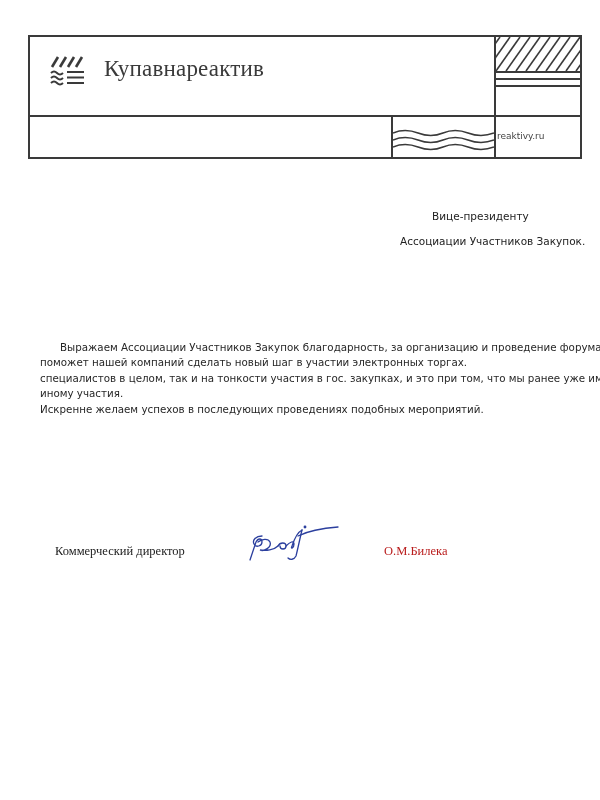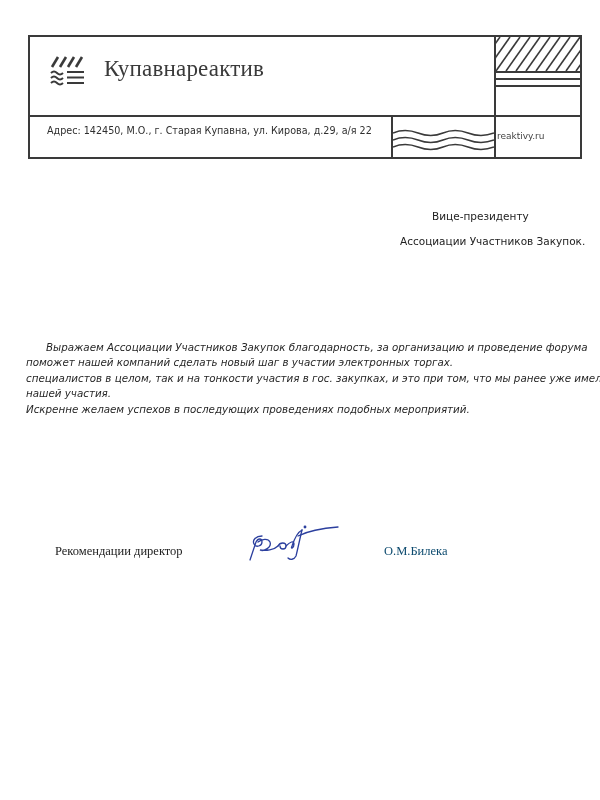--- a/index.html
+++ b/index.html
@@ -5,25 +5,25 @@
   html, body { margin:0; padding:0; background:#ffffff; }
   body { width:600px; height:800px; position:relative; overflow:hidden; font-family:"DejaVu Sans", sans-serif; color:#2a2a2a; }
   .abs { position:absolute; }
   .frame { left:28px; top:35px; width:554px; height:124px; border:2px solid #3a3a3a; box-sizing:border-box; }
   .hline { height:2px; background:#3a3a3a; }
   .vline { width:2px; background:#3a3a3a; }
   .company-name { left:104px; top:56px; font-size:23px; color:#3a3a3a; letter-spacing:0.2px; white-space:nowrap;font-family:Liberation Serif, serif; }
   .contact { left:47px; top:124px; font-size:9.6px; line-height:13px; color:#2e2e2e; white-space:nowrap; }
   .site { left:497px; top:131px; width:85px; font-size:9px; color:#444; }
   .addressee { font-size:10.5px; color:#222; white-space:nowrap; }
-  .body-text { left:26px; top:340px; width:540px; font-size:10.3px; line-height:15.4px; color:#262626;font-style:italic; }
+  .body-text { left:40px; top:340px; width:540px; font-size:10.3px; line-height:15.4px; color:#262626; }
   .body-text p { margin:0; white-space:nowrap; }
   .indent { padding-left:20px; }
   .sig-role { left:55px; top:544px; font-family:"Liberation Serif", serif; font-size:12.5px; color:#222; white-space:nowrap; }
-  .sig-name { left:384px; top:544px; font-family:"Liberation Serif", serif; font-size:12.5px; color:#0c4a6e; white-space:nowrap;text-align:right; }
+  .sig-name { left:384px; top:544px; font-family:"Liberation Serif", serif; font-size:12.5px; color:#b91c1c; white-space:nowrap;text-align:right; }
   .signature { left:248px; top:522px; }
 </style>
 </head>
 <body>
 
 <div class="abs frame"></div>
 
 <div class="abs hline" style="left:28px; top:115px; width:554px;"></div>
 
 <div class="abs vline" style="left:494px; top:35px; height:124px;"></div>
@@ -76,36 +76,35 @@
   </g>
   <g stroke="#3a3a3a" stroke-width="2">
     <line x1="17" y1="16" x2="34" y2="16"></line>
     <line x1="17" y1="21.5" x2="34" y2="21.5"></line>
     <line x1="17" y1="27" x2="34" y2="27"></line>
   </g>
 </svg>
 <div class="abs company-name">Купавнареактив</div>
 
 <div class="abs contact">
-  <div>Адрес: 142450, М.О., г. Старая Купавна, ул. Кирова, д.29, а/я 22</div>
 </div>
 <div class="abs site">reaktivy.ru</div>
 
 <div class="abs addressee" style="left:432px; top:210px;">Вице-президенту</div>
 <div class="abs addressee" style="left:400px; top:235px;">Ассоциации Участников Закупок.</div>
 
 <div class="abs body-text">
   <p class="indent">Выражаем Ассоциации Участников Закупок благодарность, за организацию и проведение форума</p>
   <p>поможет нашей компаний сделать новый шаг в участии электронных торгах.</p>
   <p>специалистов в целом, так и на тонкости участия в гос. закупках, и это при том, что мы ранее уже имели</p>
-  <p>нашей участия.</p>
+  <p>иному участия.</p>
   <p>Искренне желаем успехов в последующих проведениях подобных мероприятий.</p>
 </div>
 
-<div class="abs sig-role">Рекомендации директор</div>
+<div class="abs sig-role">Коммерческий директор</div>
 <svg class="abs signature" width="92" height="44" viewBox="0 0 92 44">
   <g fill="none" stroke="#2b3f9e" stroke-width="1.3" stroke-linecap="round">
     <path d="M14 14 C8 14 4 18 6 22 C8 26 14 24 14 20 C14 16 10 16 8 20 C6 26 4 32 2 38"></path>
     <path d="M10 20 C14 17 20 16 22 20 C24 25 16 30 12 28 C18 29 26 28 30 24"></path>
     <path d="M30 24 C32 20 38 20 38 24 C38 28 32 28 32 24"></path>
     <path d="M38 24 C42 20 46 18 46 22 C46 26 42 28 44 24 C46 18 50 10 54 8"></path>
     <path d="M54 8 C52 16 50 26 48 34 C46 38 42 38 40 36"></path>
     <path d="M50 14 C62 8 76 6 90 5"></path>
     <circle cx="57" cy="5" r="0.8" fill="#2b3f9e"></circle>
   </g>

